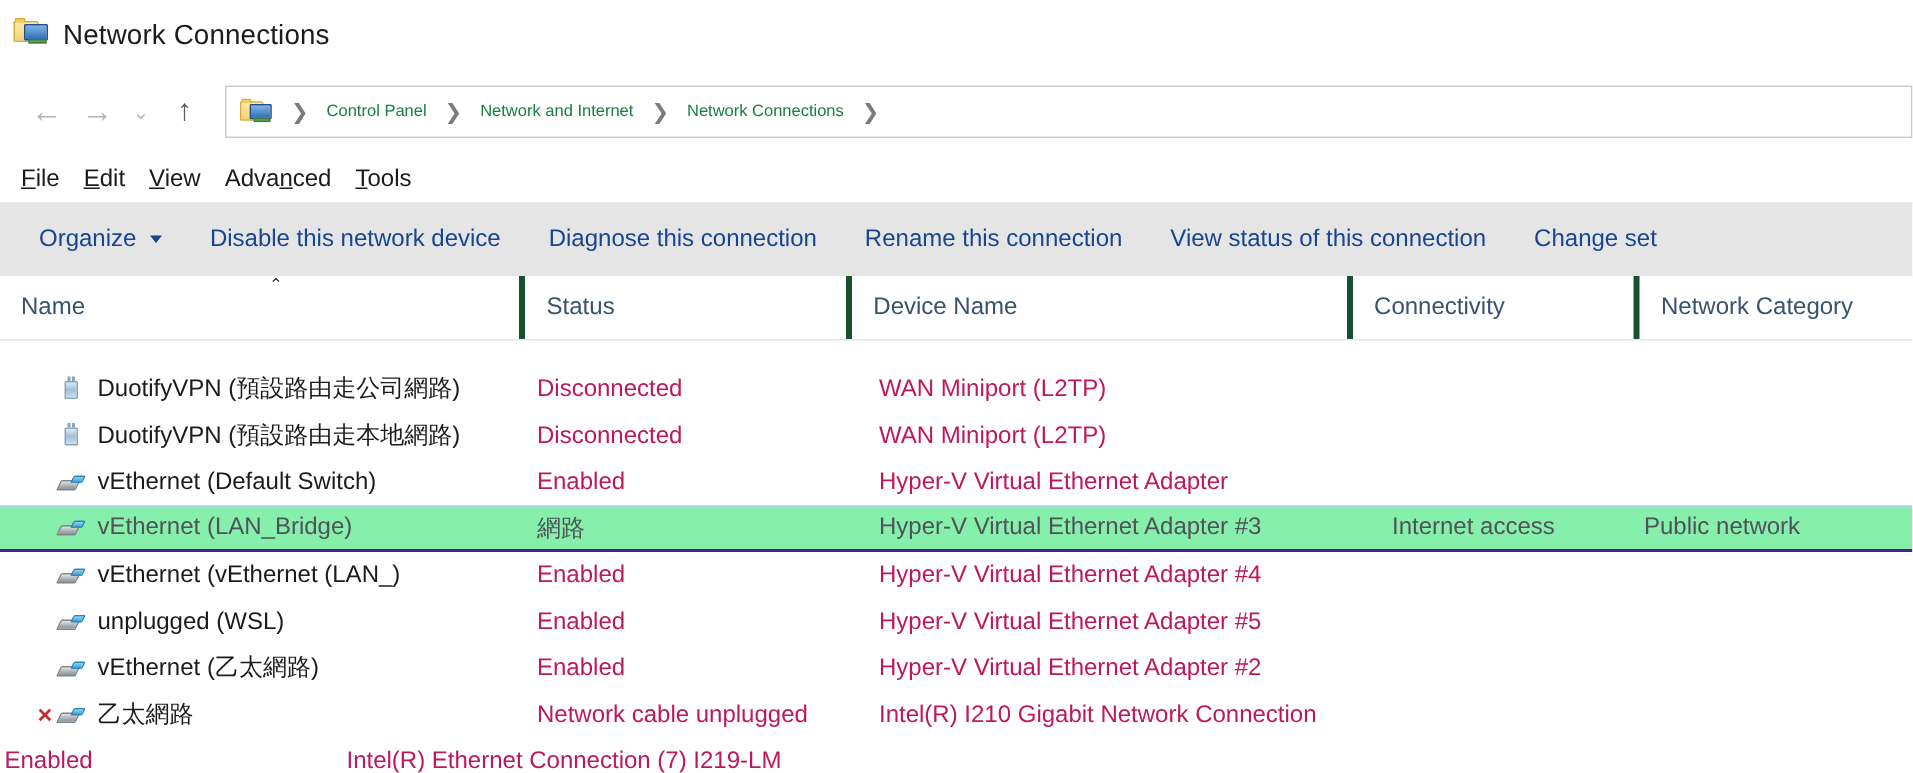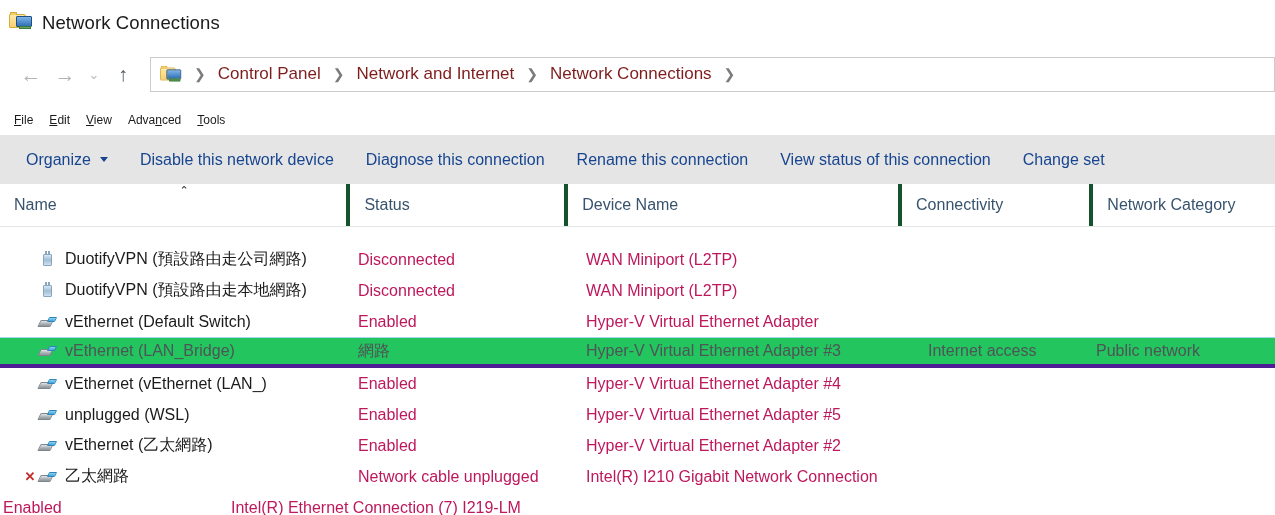--- a/index.html
+++ b/index.html
@@ -80,35 +80,35 @@
     background: #ffffff;
     display: flex; align-items: center;
     box-sizing: border-box;
     margin-right: 0px;
   }
   .crumb-icon {
     position: relative; width: 24px; height: 20px; margin-left: 9px; flex: 0 0 auto;
     transform: scale(0.92); transform-origin: left center;
   }
   .crumb {
-    font-size: 17px; color: #7f1d1d; white-space: nowrap; padding: 0 2px;
+    font-size: 11px; color: #15803d; white-space: nowrap; padding: 0 2px;
   }
   .crumb-sep {
     color: #7b7b7b; font-size: 14px; padding: 0 10px; line-height: 1;
   }
 
   
   .menubar {
     position: absolute; left: 0; top: 104px; width: 1275px; height: 31px;
     background: #ffffff;
     display: flex; align-items: center;
     border-bottom: 1px solid #e4e4e4;
   }
   .menuitem {
-    font-size: 12px; color: #1b1b1b; padding: 0 8px; white-space: nowrap;
+    font-size: 16px; color: #1b1b1b; padding: 0 8px; white-space: nowrap;
   }
   .menuitem:first-child { margin-left: 6px; }
   .menuitem u { text-decoration: underline; text-underline-offset: 1px; }
 
   
   .toolbar {
     position: absolute; left: 0; top: 135px; width: 1275px; height: 49px;
     background: #e5e5e5;
     border-bottom: 1px solid #e2e4e7;
     display: flex; align-items: center;
@@ -158,23 +158,23 @@
     background: #ffffff;
     overflow: hidden;
   }
   .row {
     position: relative;
     height: 31px;
     display: flex; align-items: center;
     box-sizing: border-box;
   }
   .row.selected {
-    background: #22c55e;
+    background: #86efac;
     border-top: 1px solid #a8d6ef;
-    border-bottom: 4px solid #4c1d95;
+    border-bottom: 2px solid #4c1d95;
   }
   .row.selected .cell-name,
   .row.selected .cell { color: #4f5457; }
 
   .cell {
     font-size: 16px; color: #be185d; white-space: nowrap;
     box-sizing: border-box; overflow: hidden;
     display: flex; align-items: center;
   }
   .cell-name {

